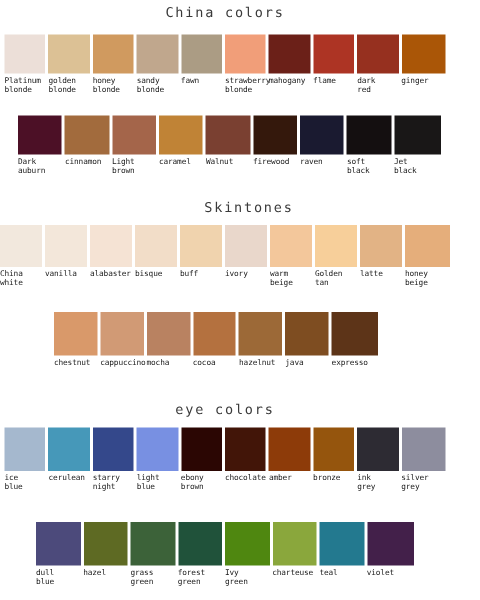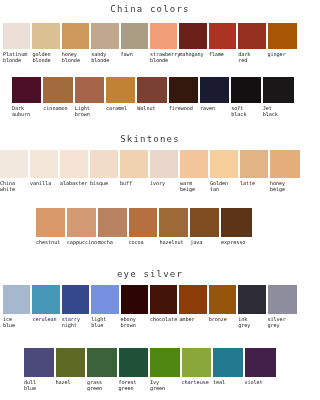--- a/index.html
+++ b/index.html
@@ -51,21 +51,21 @@
     letter-spacing: -0.1px;
     white-space: pre-line;
     text-align: left;
   }
 
   
   #hair-title   { position:absolute; left:0;   top:4px;   width:300px; }
   #hair-row-1   { position:absolute; left:3px; top:23px;  width:294px; }
   #hair-row-2   { position:absolute; left:12px;top:77px;  width:282px; }
 
-  #skin-title   { position:absolute; left:0;   top:134px; width:300px; }
+  #skin-title   { position:absolute; left:0;   top:134px; width:300px;padding-left:16px; }
   #skin-row-1   { position:absolute; left:0px; top:150px; width:300px; }
   #skin-row-2   { position:absolute; left:36px;top:208px; width:216px; }
 
   #eye-title    { position:absolute; left:0;   top:269px; width:300px; }
   #eye-row-1    { position:absolute; left:3px; top:285px; width:294px; }
   #eye-row-2    { position:absolute; left:24px;top:348px; width:252px; }
 </style>
 </head>
 <body>
 
@@ -234,21 +234,21 @@
       <div class="swatch-cell" style="width: 14.2857%; padding-right: 2px;">
         <div class="swatch" style="height: 29px; background: rgb(126, 77, 33);"></div>
         <div class="swatch-label">java</div>
       </div>
       <div class="swatch-cell" style="width: 14.2857%; padding-right: 0px;">
         <div class="swatch" style="height: 29px; background: rgb(93, 52, 24);"></div>
         <div class="swatch-label">expresso</div>
       </div>
     </div>
 
-  <div class="section-title" id="eye-title">eye silver</div>
+  <div class="section-title" id="eye-title">eye colors</div>
   <div class="row" id="eye-row-1">
       <div class="swatch-cell" style="width: 10%; padding-right: 2px;">
         <div class="swatch" style="height: 29px; background: rgb(165, 184, 206);"></div>
         <div class="swatch-label">ice
 blue</div>
       </div>
       <div class="swatch-cell" style="width: 10%; padding-right: 2px;">
         <div class="swatch" style="height: 29px; background: rgb(70, 152, 185);"></div>
         <div class="swatch-label">cerulean</div>
       </div>

